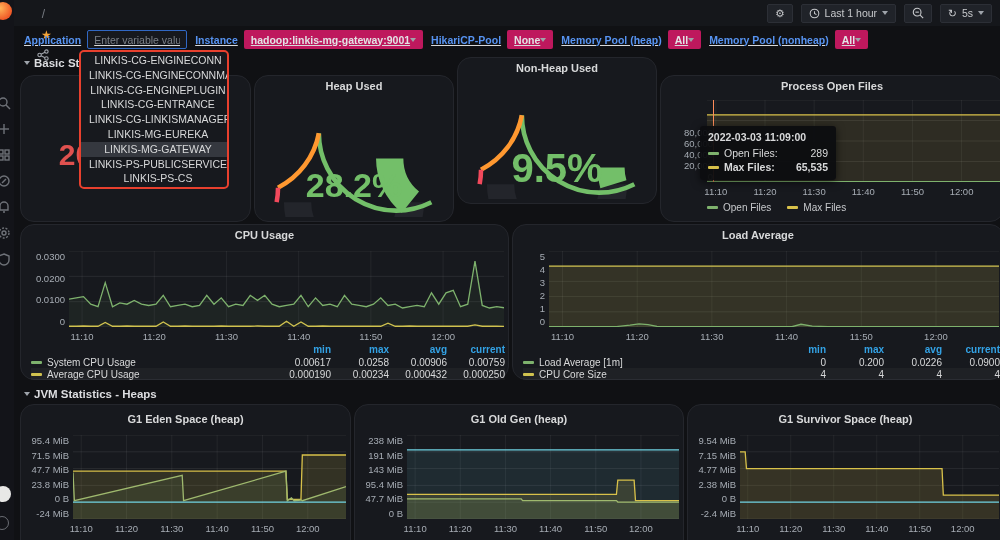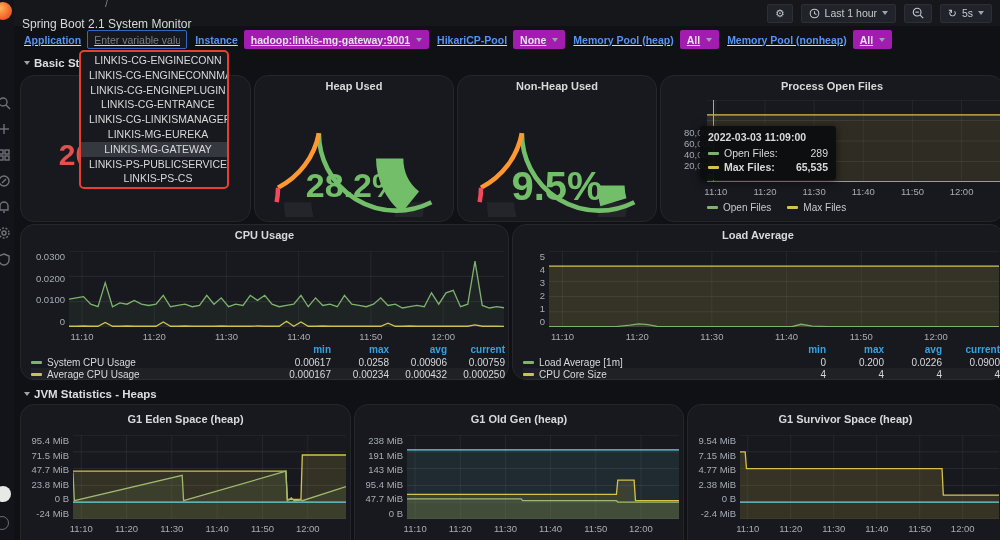--- a/index.html
+++ b/index.html
@@ -23,22 +23,22 @@
   .nav-right { margin-left:auto; display:flex; align-items:center; gap:8px; }
   .nav-btn { background:#202329; border:1px solid #2c2f36; border-radius:2px; height:19px;
     display:inline-flex; align-items:center; gap:5px; padding:0 7px; font-size:10.5px; color:#c7c9cc; }
   .caret { width:0; height:0; border-left:3.5px solid transparent; border-right:3.5px solid transparent;
     border-top:4px solid #9fa4ab; display:inline-block; }
   
   .subnav { position:absolute; left:14px; right:0; top:26px; height:27px; display:flex; align-items:center;
     gap:8px; padding:0 10px; font-size:10.5px; z-index:20;text-decoration:underline; }
   .vargroup { display:flex; align-items:center; gap:6px; }
   .varlabel { color:#5794f2; font-weight:bold; }
-  .varvalue { background:#a21caf; border-radius:2px; height:19px; display:inline-flex; align-items:center;
-    gap:6px; padding:0 7px; font-weight:bold; color:#e3e4e6; }
+  .varvalue { background:#be185d; border-radius:2px; height:19px; display:inline-flex; align-items:center;
+    padding:0 7px; font-weight:bold; color:#e3e4e6; }
   .varinput { background:#16181d; border:1px solid #3168c4; border-radius:2px; height:19px; width:100px;
     color:#d8d9da; font-size:10.5px; padding:0 6px; font-family:"Liberation Sans", sans-serif; }
   .varinput::placeholder { color:#7b8087; }
   
   .section-header { position:absolute; font-size:11.5px; font-weight:bold; color:#dcdde0;
     display:flex; align-items:center; gap:4px; }
   .chev { width:0; height:0; border-left:3.5px solid transparent; border-right:3.5px solid transparent;
     border-top:4px solid #9fa4ab; }
   .panel { position:absolute; background:#17191e; border:1px solid #24262c; border-radius:14px; }
   .ptitle { position:absolute; left:0; right:0; top:4px; text-align:center; font-size:11px;
@@ -135,21 +135,20 @@
     <span class="icon-btn">
       <svg width="13" height="13" viewBox="0 0 14 14" fill="none" stroke="#9fa4ab" stroke-width="1.4">
         <rect x="1" y="1" width="5" height="5"></rect>
           <rect x="8" y="1" width="5" height="5"></rect>
         <rect x="1" y="8" width="5" height="5"></rect>
           <rect x="8" y="8" width="5" height="5"></rect>
         </svg>
     </span>
     <span>General</span>
     <span class="sep">/</span>
-    <span>Spring Boot 2.1 System Monitor</span>
     <span class="star">★</span>
     <span class="icon-btn">
       <svg width="12" height="12" viewBox="0 0 14 14" fill="none" stroke="#9fa4ab" stroke-width="1.3">
         <circle cx="3" cy="7" r="2"></circle>
           <circle cx="11" cy="3" r="2"></circle>
           <circle cx="11" cy="11" r="2"></circle>
         <line x1="4.7" y1="6" x2="9.3" y2="3.8"></line>
           <line x1="4.7" y1="8" x2="9.3" y2="10.2"></line>
         </svg>
     </span>
@@ -233,21 +232,21 @@
         <path d="M 162.00 104.00 A 62 62 0 0 1 38.00 104.00" fill="none" stroke="#23252b" stroke-width="30"></path>
         <path d="M 162.00 104.00 A 62 62 0 0 1 139.22 55.98" fill="none" stroke="#73bf69" stroke-width="30"></path>
         <path d="M 185.00 104.00 A 85 85 0 0 1 61.41 28.26" fill="none" stroke="#73bf69" stroke-width="5"></path>
         <path d="M 61.41 28.26 A 85 85 0 0 1 16.51 88.07" fill="none" stroke="#ff9830" stroke-width="5"></path>
         <path d="M 16.51 88.07 A 85 85 0 0 1 15.00 104.00" fill="none" stroke="#f2495c" stroke-width="5"></path>
       </svg>
     <div class="gval med">28.2%</div>
   </div>
 </section>
 
-<section class="panel" style="left:457px; top:75px; width:200px; height:147px;">
+<section class="panel" style="left:457px; top:57px; width:200px; height:147px;">
   <h2 class="ptitle">Non-Heap Used</h2>
   <div class="gaugewrap"><svg viewBox="0 0 200 112" preserveAspectRatio="xMidYMid meet">
         <path d="M 162.00 104.00 A 62 62 0 0 1 38.00 104.00" fill="none" stroke="#23252b" stroke-width="30"></path>
         <path d="M 162.00 104.00 A 62 62 0 0 1 159.26 85.77" fill="none" stroke="#73bf69" stroke-width="30"></path>
         <path d="M 185.00 104.00 A 85 85 0 0 1 61.41 28.26" fill="none" stroke="#73bf69" stroke-width="5"></path>
         <path d="M 61.41 28.26 A 85 85 0 0 1 16.51 88.07" fill="none" stroke="#ff9830" stroke-width="5"></path>
         <path d="M 16.51 88.07 A 85 85 0 0 1 15.00 104.00" fill="none" stroke="#f2495c" stroke-width="5"></path>
       </svg>
     <div class="gval big">9.5%</div>
   </div>
@@ -350,21 +349,21 @@
         <span class="cell">0.00617</span>
         <span class="cell">0.0258</span>
         <span class="cell">0.00906</span>
         <span class="cell">0.00759</span>
       </div>
       <div class="lrow">
         <span class="lname-wrap">
           <span class="sw" style="background: rgb(208, 194, 79);"></span>
           <span>Average CPU Usage</span>
         </span>
-        <span class="cell">0.000167</span>
+        <span class="cell">0.000190</span>
         <span class="cell">0.00234</span>
         <span class="cell">0.000432</span>
         <span class="cell">0.000250</span>
       </div>
     </div>
 </section>
 
 <section class="panel" style="left:512px; top:224px; width:492px; height:156px;">
   <h2 class="ptitle">Load Average</h2>
   <div class="yaxis" style="left:6px; width:26px; top:26px; height:76px;">

